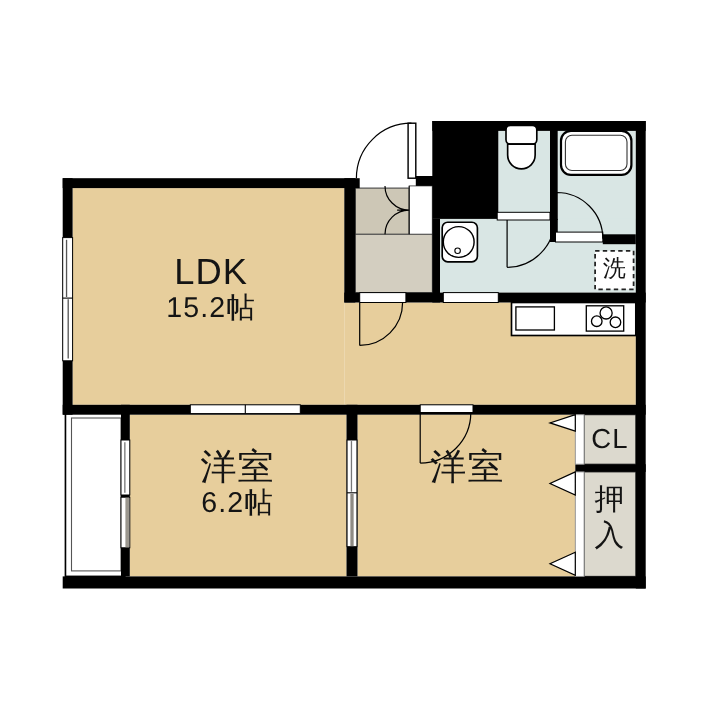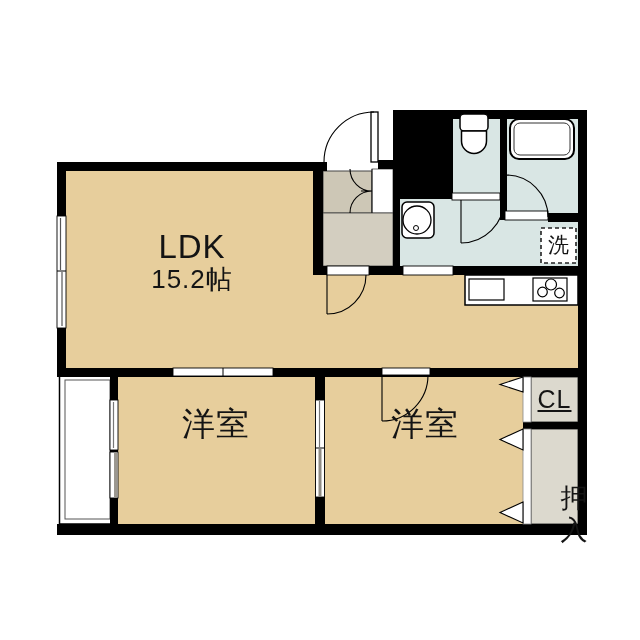--- a/index.html
+++ b/index.html
@@ -3,21 +3,21 @@
 <meta charset="utf-8">
 <style>
   html,body{margin:0;padding:0;background:#fff;}
   #plan{position:relative;width:640px;height:628px;background:#fff;overflow:hidden;
         font-family:"Liberation Sans", sans-serif;}
   #plan svg{position:absolute;left:0;top:0;}
   .label{position:absolute;color:#141414;text-align:center;line-height:1.08;
          font-family:"Liberation Sans", sans-serif;}
   .room-label{font-size:33px;letter-spacing:1px;}
   .room-label .size{font-size:26px;}
-  .cl-label{font-size:25px;letter-spacing:1px;text-decoration:underline;}
+  .cl-label{font-size:25px;letter-spacing:1px;}
   .v-label{font-size:27px;word-break:break-all;line-height:1.18;}
   .laundry-label{font-size:21px;}
 </style>
 </head>
 <body>
 
 <div id="plan">
   <svg width="640" height="640" viewBox="0 0 640 640">
 
     <rect x="66" y="171" width="247" height="197" style="fill:var(--floor)"></rect>
@@ -124,24 +124,25 @@
     </g>
   </svg>
 
   <div class="label room-label" style="left:92px;top:229px;width:200px;">
     <div>LDK</div>
     <div class="size">15.2帖</div>
   </div>
 
   <div class="label room-label" style="left:117px;top:406px;width:198px;">
     <div>洋室</div>
+    <div class="size">6.2帖</div>
   </div>
 
   <div class="label room-label" style="left:326px;top:406px;width:198px;">
     <div>洋室</div>
   </div>
 
   <div class="label cl-label" style="left:531px;top:386px;width:47px;">CL</div>
 
-  <div class="label v-label" style="left:558px;top:439px;width:32px;margin-top:44px;">押入</div>
+  <div class="label v-label" style="left:538px;top:439px;width:32px;">押入</div>
 
   <div class="label laundry-label" style="left:541px;top:234px;width:35px;">洗</div>
 </div>
 
 </body></html>

